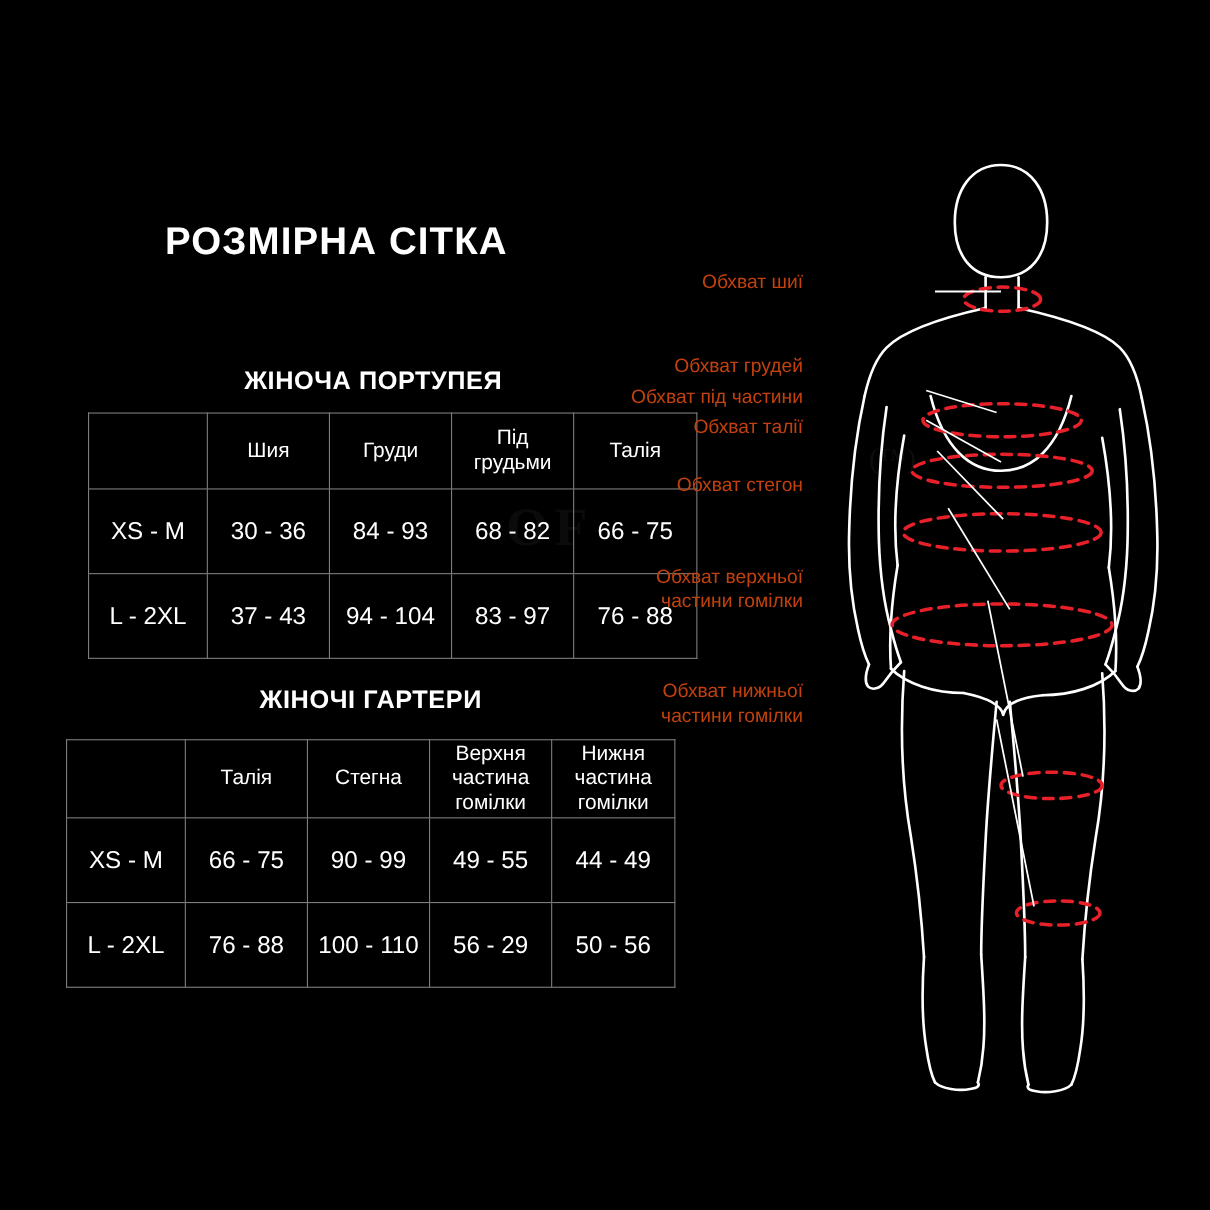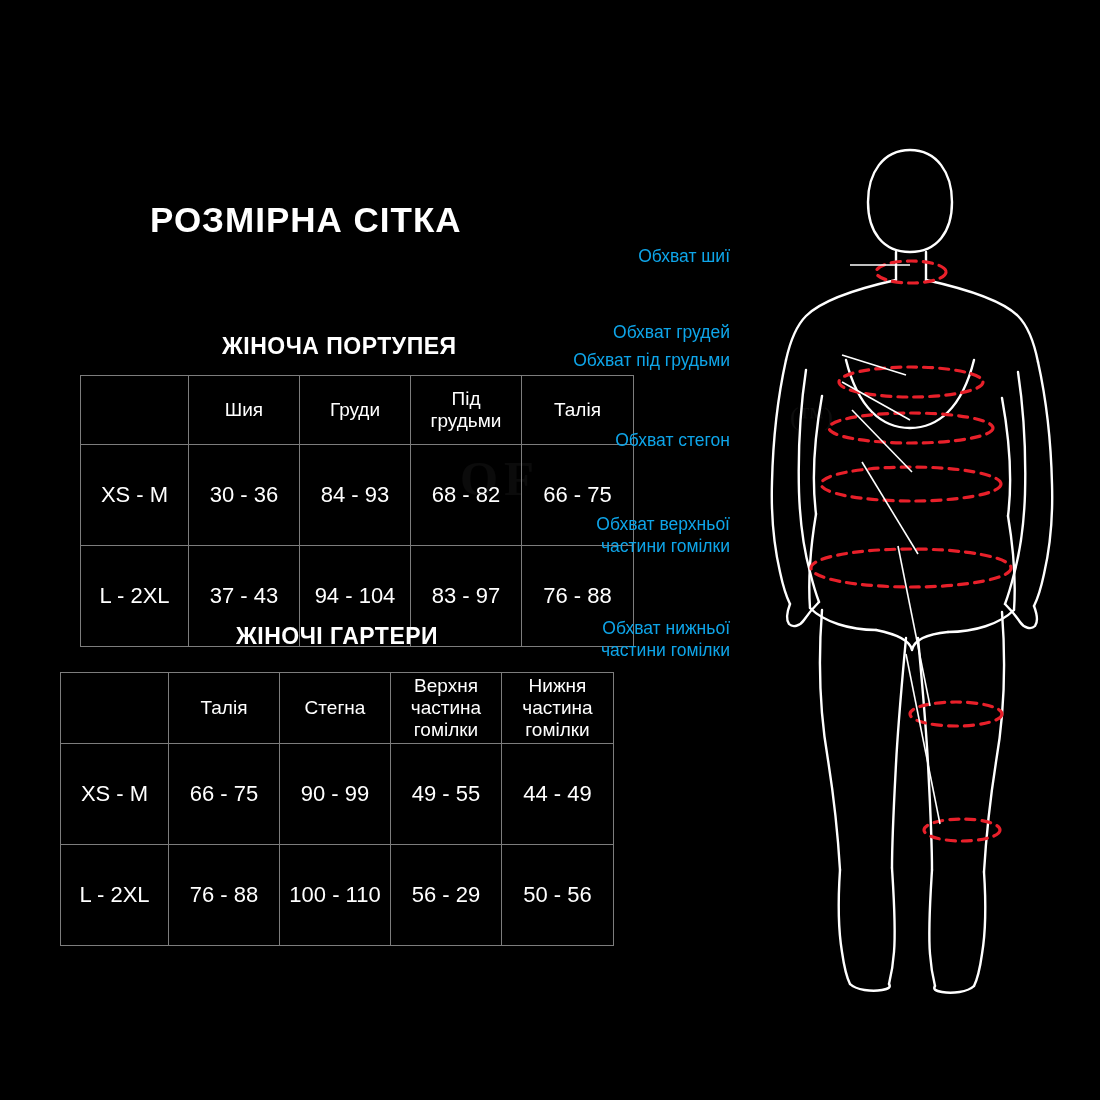--- a/index.html
+++ b/index.html
@@ -100,38 +100,38 @@
   }
   table.sizetable th {
     font-size: 19px;
     height: 64px;
     line-height: 1.15;
     padding: 2px 4px;
   }
   table.sizetable td {
     font-size: 22px;
     height: 68px;
-    padding: 16px 4px;
+    padding: 4px 4px;
   }
   #table1 { left: 60px; top: 375px; width: 553px; margin-left: 20px; }
   #table2 { left: 60px; top: 672px; width: 553px; }
 
   
   .figure-area {
     position: absolute;
     left: 610px;
     top: 110px;
     width: 470px;
     height: 900px;
   }
   .callout {
     position: absolute;
     font-size: 17.5px;
     line-height: 1.25;
-    color: #0ea5e9;
+    color: #c2410c;
     text-align: right;
     white-space: pre-line;
   }
 </style>
 </head>
 <body>
 
 <div class="watermark">
   <div class="wm-tm">(™)</div>
   <div class="wm-line2">OF</div>
@@ -280,19 +280,20 @@
       <line x1="232" y1="272" x2="300" y2="310"></line>
       <line x1="242" y1="300" x2="302" y2="362"></line>
       <line x1="252" y1="352" x2="308" y2="444"></line>
       <line x1="288" y1="436" x2="320" y2="596"></line>
       <line x1="296" y1="544" x2="330" y2="714"></line>
     </g>
   </svg>
 
   <div class="callout" style="left:-500px; top:136px; width:620px;">Обхват шиї</div>
   <div class="callout" style="left:-500px; top:212px; width:620px;">Обхват грудей</div>
-  <div class="callout" style="left:-500px; top:240px; width:620px;">Обхват під грудьми</div>
+  <div class="callout" style="left:-500px; top:240px; width:620px;">Обхват під частини</div>
+  <div class="callout" style="left:-500px; top:268px; width:620px;">Обхват талії</div>
   <div class="callout" style="left:-500px; top:320px; width:620px;">Обхват стегон</div>
   <div class="callout" style="left:-500px; top:404px; width:620px;">Обхват верхньої
 частини гомілки</div>
   <div class="callout" style="left:-500px; top:508px; width:620px;">Обхват нижньої
 частини гомілки</div>
 </div>
 
 </body></html>

